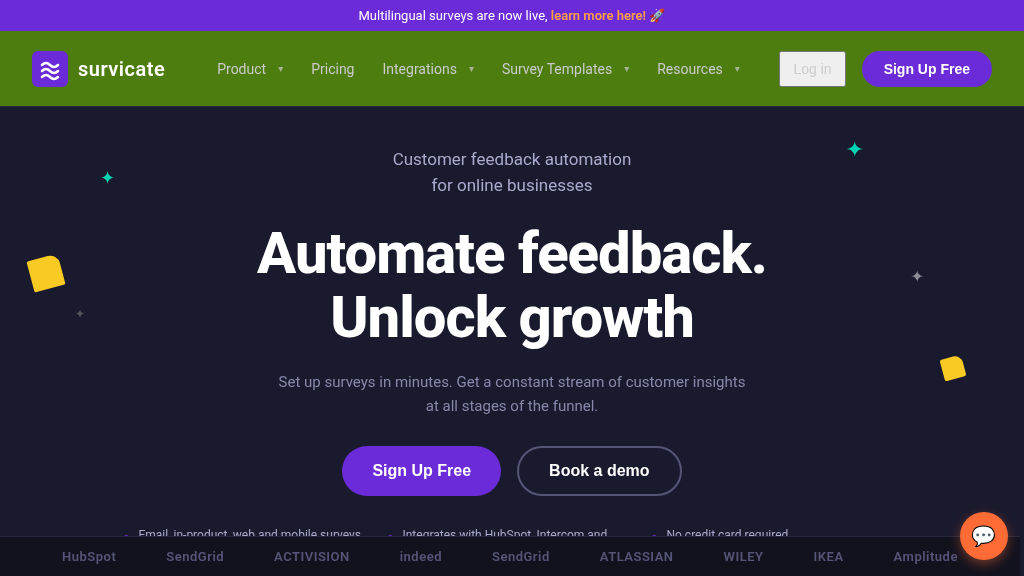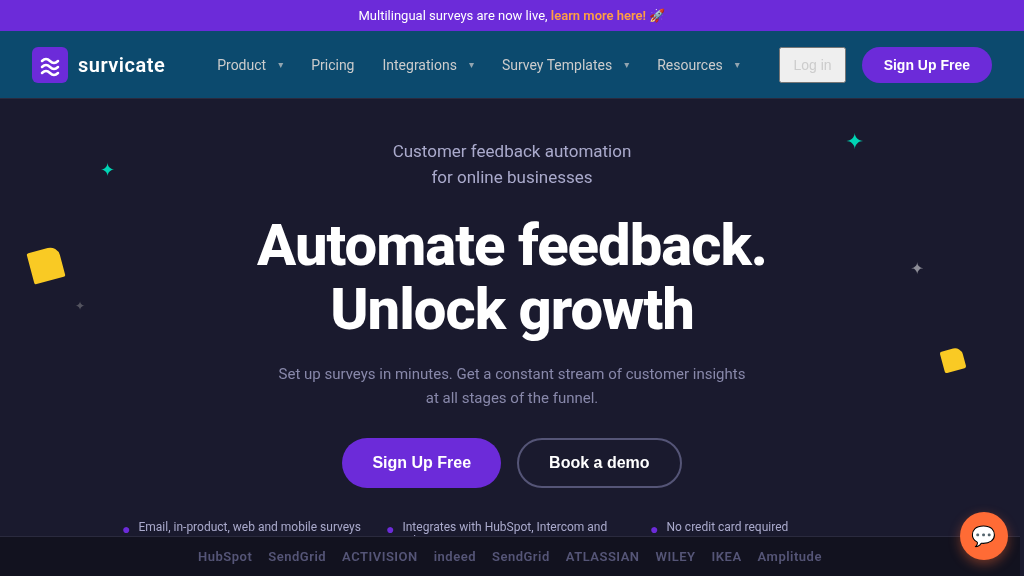--- a/index.html
+++ b/index.html
@@ -22,25 +22,25 @@
       color: #ffffff;
     }
     .announcement-bar a {
       color: #ff9f43;
       text-decoration: none;
       font-weight: 600;
     }
 
     
     .navbar {
-      background-color: #0c4a6e;
+      background-color: #4d7c0f;
       display: flex;
       align-items: center;
       padding: 0 32px;
-      height: 68px;
+      height: 76px;
       border-bottom: 1px solid #2a2a3e;
     }
     .logo {
       display: flex;
       align-items: center;
       gap: 10px;
       text-decoration: none;
       margin-right: 40px;
     }
     .logo-icon {
@@ -226,21 +226,21 @@
       font-size: 14px;
       margin-top: 1px;
       flex-shrink: 0;
     }
 
     
     .logo-bar {
       display: flex;
       align-items: center;
       justify-content: center;
-      gap: 16px;
+      gap: 50px;
       padding: 12px 40px;
       background-color: #12121f;
       border-top: 1px solid #2a2a3e;
       position: absolute;
       bottom: 0;
       left: 0;
       right: 4px;
     }
     .partner-logo {
       color: #555577;

